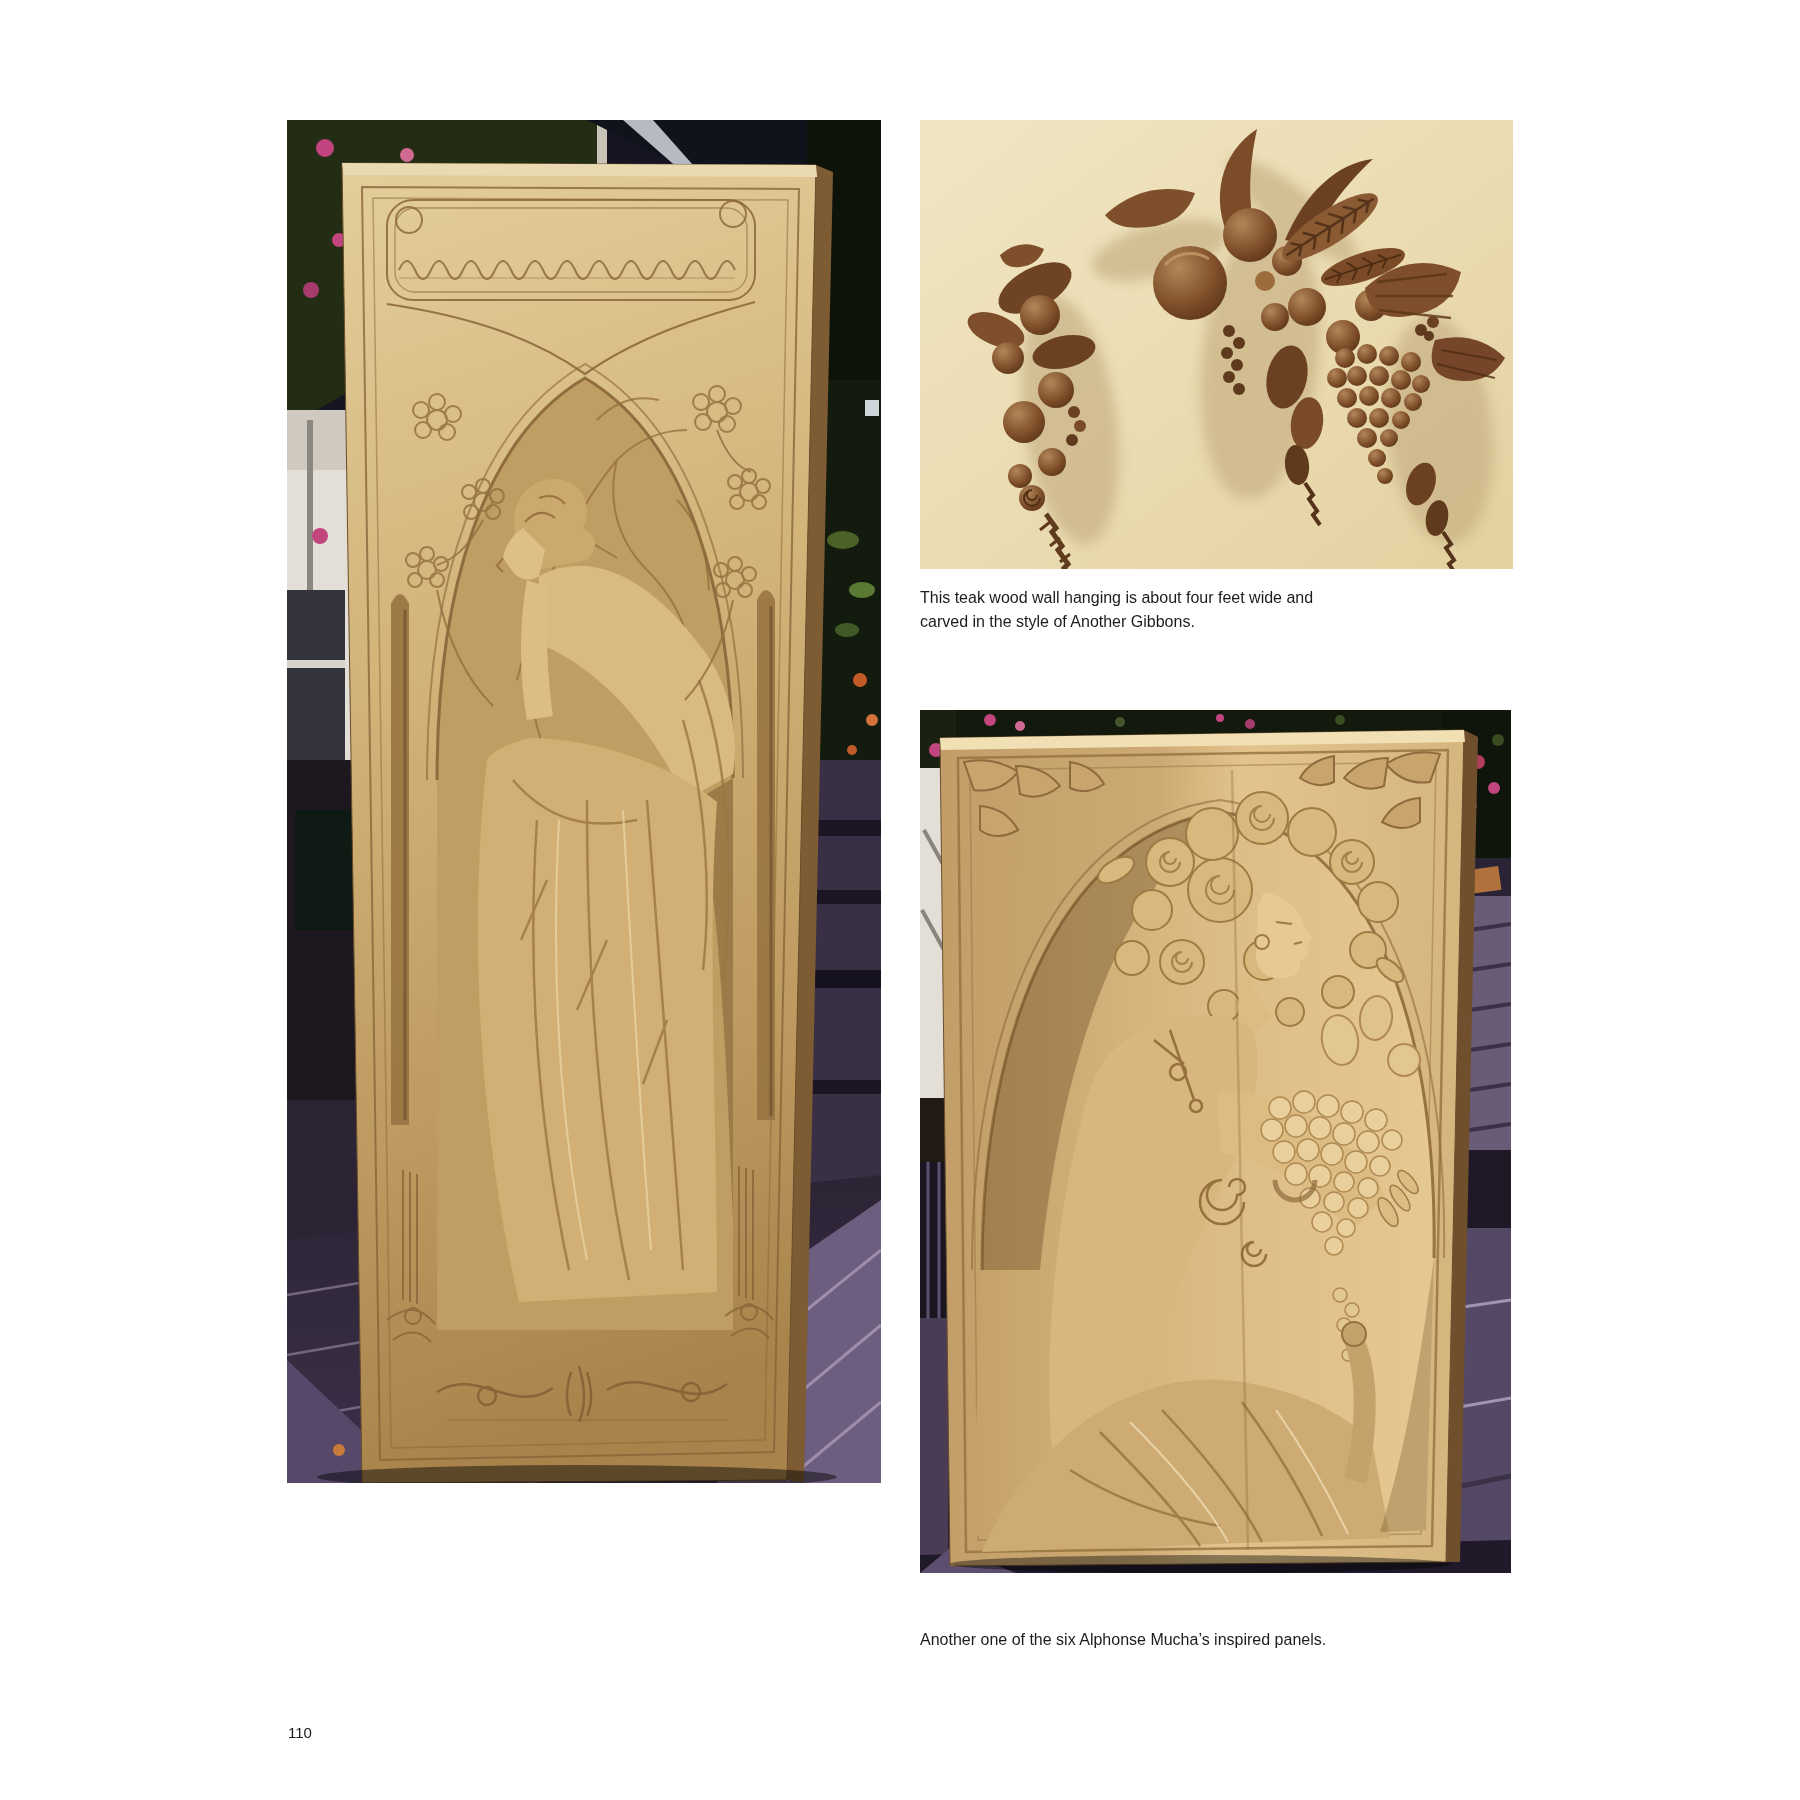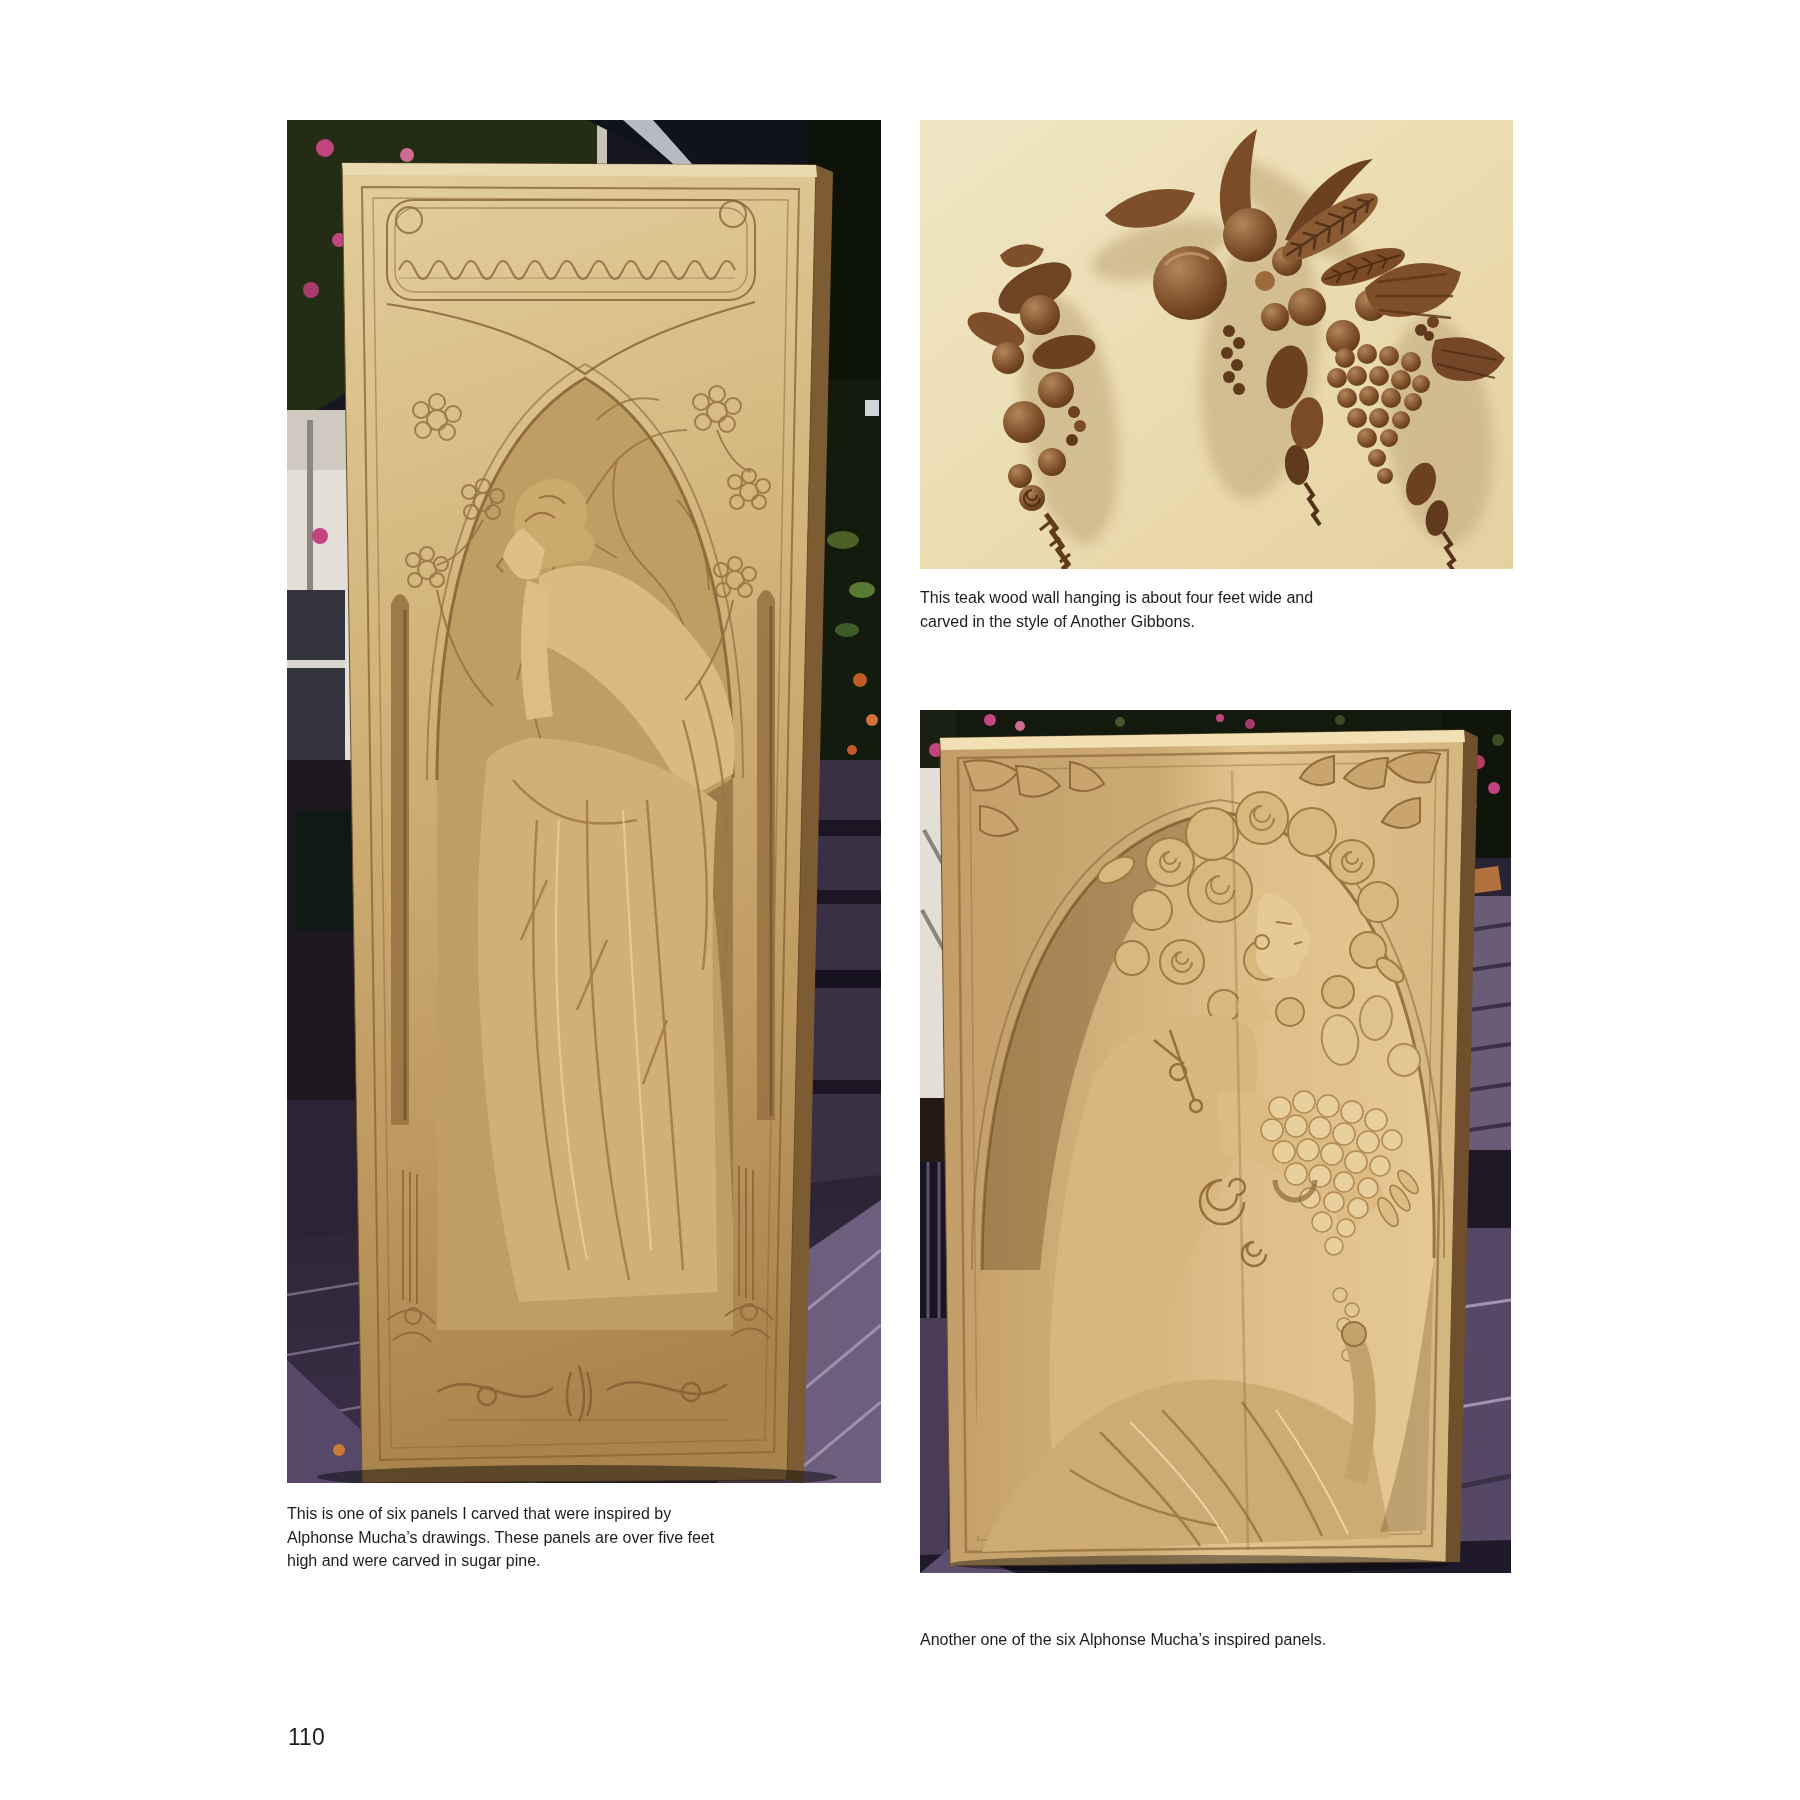--- a/index.html
+++ b/index.html
@@ -9,21 +9,21 @@
   .photo{position:absolute;overflow:hidden;background:#222;}
   #photo-left{left:287px;top:120px;width:594px;height:1363px;}
   #photo-tr{left:920px;top:120px;width:593px;height:449px;}
   #photo-br{left:920px;top:710px;width:591px;height:863px;}
   .photo svg{display:block;width:100%;height:100%;}
   .caption{position:absolute;color:var(--text-color,#1c1c1c);font-size:16px;line-height:23.5px;}
   .cap-line{white-space:nowrap;}
   #caption-left{left:287px;top:1502px;}
   #caption-tr{left:920px;top:586px;}
   #caption-br{left:920px;top:1628px;}
-  #page-number{position:absolute;left:288px;top:1724px;font-size:23px;color:var(--text-color,#1c1c1c);}
+  #page-number{position:absolute;left:288px;top:1724px;font-size:15px;color:var(--text-color,#1c1c1c);}
 </style>
 </head>
 <body>
 
 <div class="page">
 
   <figure class="photo" id="photo-left" style="margin:0">
     <svg viewBox="0 0 594 1363" preserveAspectRatio="none">
       <defs>
         <linearGradient id="pg1" x1="0" y1="0" x2="0.12" y2="1">
@@ -517,25 +517,20 @@
           <path d="M440,620 C462,660 458,724 446,774 L424,768 C436,722 438,668 424,632 Z" fill="#c5a26b"></path>
           <circle cx="434" cy="624" r="12" fill="#c5a26b" stroke="#96713f" stroke-width="2"></circle>
           <path d="M312,60 L328,840" stroke="rgba(130,95,50,0.3)" stroke-width="2.5"></path>
         </g>
         <path d="M514,548 L506,820 L460,822 C486,740 500,650 514,548 Z" fill="rgba(95,63,26,0.28)"></path>
       </g>
       <ellipse cx="280" cy="854" rx="250" ry="9" fill="rgba(0,0,0,0.4)"></ellipse>
     </svg>
   </figure>
 
-  <div class="caption" id="caption-left">
-    <div class="cap-line">This is one of six panels I carved that were inspired by</div>
-    <div class="cap-line">Alphonse Mucha’s drawings. These panels are over five feet</div>
-    <div class="cap-line">high and were carved in sugar pine.</div>
-  </div>
 
   <div class="caption" id="caption-tr">
     <div class="cap-line">This teak wood wall hanging is about four feet wide and</div>
     <div class="cap-line">carved in the style of Another Gibbons.</div>
   </div>
 
   <div class="caption" id="caption-br">
     <div class="cap-line">Another one of the six Alphonse Mucha’s inspired panels.</div>
   </div>
 

